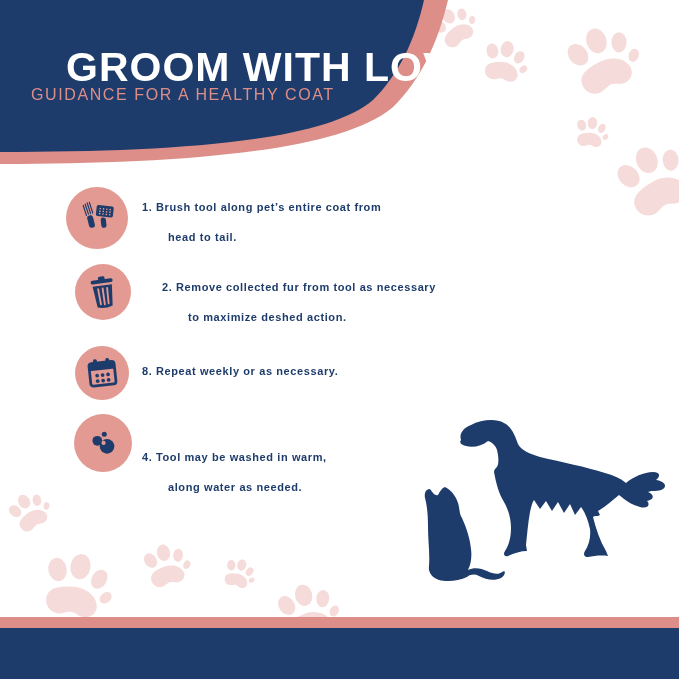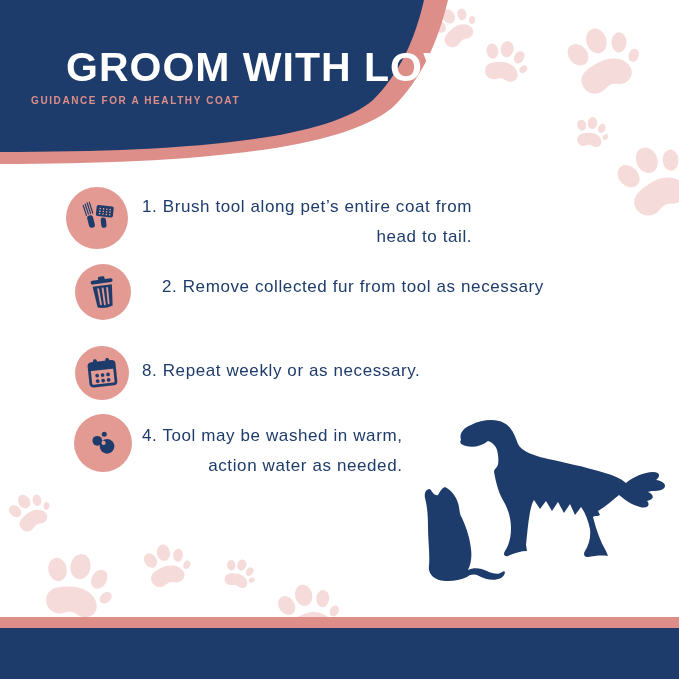--- a/index.html
+++ b/index.html
@@ -15,36 +15,36 @@
   
   #header-svg{left:0;top:0;width:460px;height:170px;z-index:3;}
   .pink-fill{fill:var(--salmon);}
   .navy-fill{fill:var(--navy);}
   .paw-fill{fill:var(--paw);}
   #page-title{
     left:30px;top:44px;z-index:4;color:#fff;font-weight:bold;
     font-size:41px;letter-spacing:1px;white-space:nowrap;margin-left:36px;
   }
   #page-subtitle{
-    left:31px;top:95px;z-index:4;color:var(--salmon);font-weight:bold;
-    font-size:10px;letter-spacing:1.6px;white-space:nowrap;
+    left:31px;top:86px;z-index:4;color:var(--salmon);font-weight:normal;
+    font-size:16px;letter-spacing:1.6px;white-space:nowrap;
   }
   
   .paw{z-index:1;}
   
   .step-circle{
     border-radius:50%;background:var(--circle);z-index:3;
     display:flex;align-items:center;justify-content:center;
   }
   .step-circle svg{width:72%;height:72%;}
   .step-text{
-    z-index:3;color:var(--navy);font-weight:normal;font-size:17px;
+    z-index:3;color:var(--navy);font-weight:bold;font-size:11px;
     letter-spacing:0.6px;line-height:30px;white-space:nowrap;
   }
-  .step-text .cont{padding-left:26px;text-align:right;}
+  .step-text .cont{padding-left:26px;}
   
   #footer-stripe{left:0;top:617px;width:679px;height:11px;background:var(--salmon);z-index:2;}
   #footer-band{left:0;top:628px;width:679px;height:51px;background:var(--navy);z-index:2;}
   
   #animals-svg{left:410px;top:405px;width:270px;height:185px;z-index:2;}
   #paw-defs{position:absolute;width:0;height:0;overflow:hidden;}
 </style>
 </head>
 <body>
 
@@ -143,20 +143,21 @@
       <g stroke="#e29a93" stroke-width="1.1" stroke-linecap="round">
         <line x1="9.3" y1="9.8" x2="9.7" y2="19"></line>
         <line x1="12" y1="9.8" x2="12" y2="19.3"></line>
         <line x1="14.7" y1="9.8" x2="14.3" y2="19"></line>
       </g>
     </g>
   </svg>
 </div>
 <div class="abs step-text" style="left:142px;top:272px;margin-left:20px;">
   <div>2. Remove collected fur from tool as necessary</div>
+  <div class="cont">to maximize deshed action.</div>
 </div>
 
 <div class="abs step-circle" style="left:75px;top:346px;width:54px;height:54px;">
   <svg viewBox="0 0 24 24">
     <g transform="rotate(-6 12 12)">
       <rect x="4.2" y="5.2" width="15.6" height="14" rx="1.6" fill="none" stroke="#1e3c6b" stroke-width="1.7"></rect>
       <rect class="navy-fill" x="4.2" y="5.2" width="15.6" height="4.6"></rect>
       <rect class="navy-fill" x="7" y="2.8" width="2.4" height="4.2" rx="1.1"></rect>
       <rect class="navy-fill" x="14.6" y="2.8" width="2.4" height="4.2" rx="1.1"></rect>
       <g class="navy-fill">
@@ -178,23 +179,23 @@
 <div class="abs step-circle" style="left:74px;top:414px;width:58px;height:58px;">
   <svg viewBox="0 0 60 60">
     <g class="navy-fill">
       <circle cx="22" cy="27" r="7"></circle>
       <circle cx="32" cy="17.5" r="3.6"></circle>
       <circle cx="36" cy="35" r="10.5"></circle>
       <circle cx="31" cy="30" r="3" fill="#e29a93"></circle>
     </g>
   </svg>
 </div>
-<div class="abs step-text" style="left:142px;top:421px;">
+<div class="abs step-text" style="left:142px;top:442px;">
   <div>4. Tool may be washed in warm,</div>
-  <div class="cont">action water as needed.</div>
+  <div class="cont">along water as needed.</div>
 </div>
 
 <svg id="animals-svg" class="abs" viewBox="410 405 270 185">
   <path class="navy-fill" d="
     M461,440 C459,434 463,428 471,425 C481,420 495,418 504,423 C512,427 515,436 518,444
     C521,450 530,454 540,457 C562,462 586,467 605,473 C613,475 620,478 626,483
     C633,477 644,472 653,472 C660,472 661,476 656,480 C663,481 668,485 663,489
     C658,492 652,490 648,492 C655,495 654,500 647,501 C651,505 647,509 640,507
     C632,505 625,500 619,495 C612,501 605,507 598,511 L600,515 C597,517 595,515 593,517
     C596,529 600,541 606,551 L608,556 C601,555 594,556 588,557 C584,557 583,554 585,551

